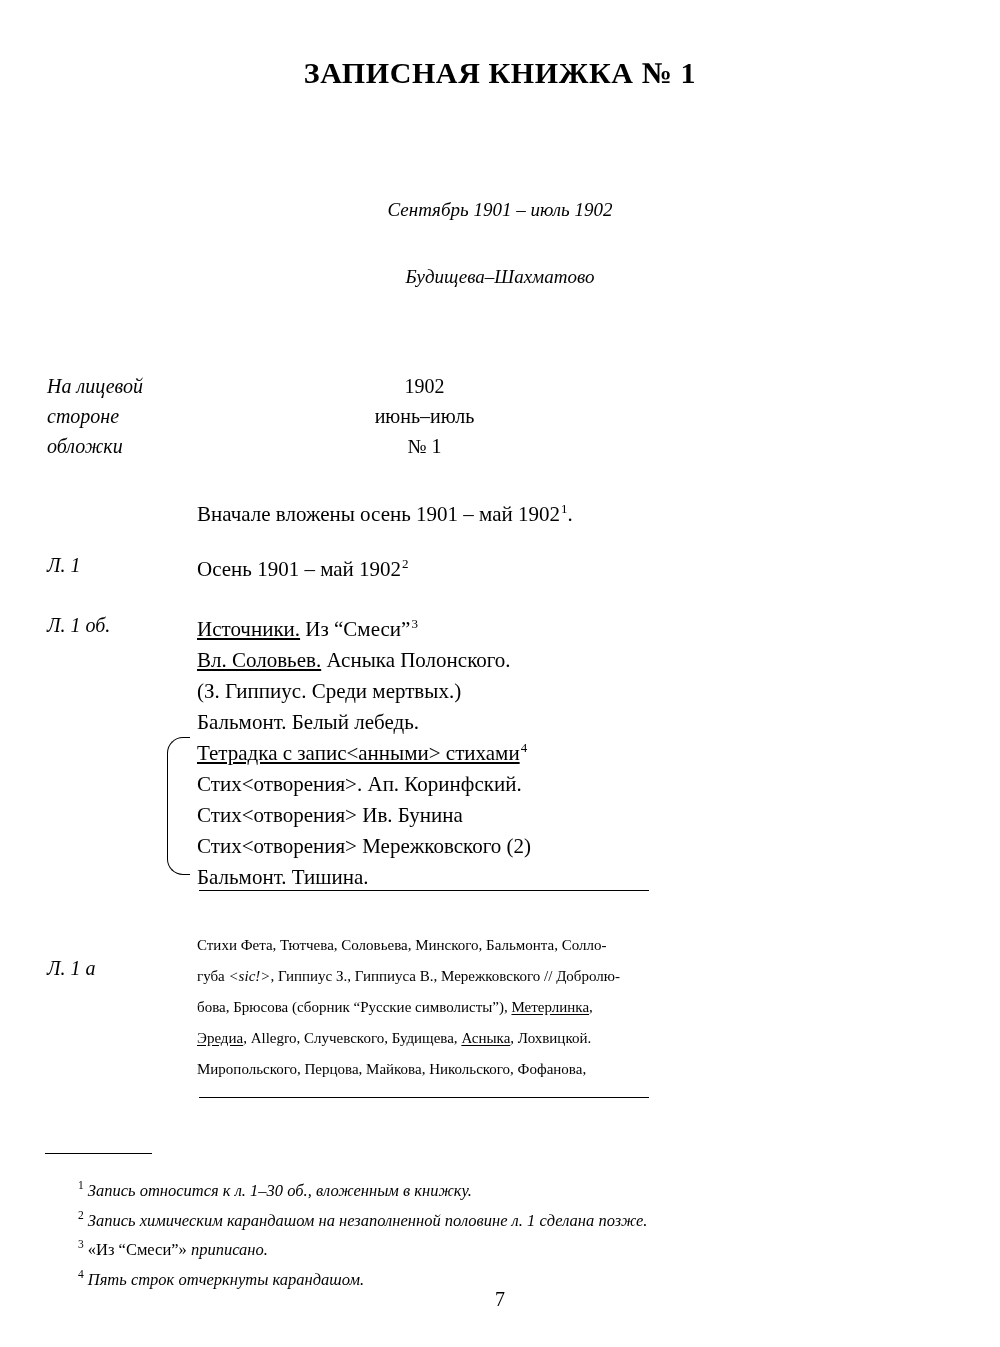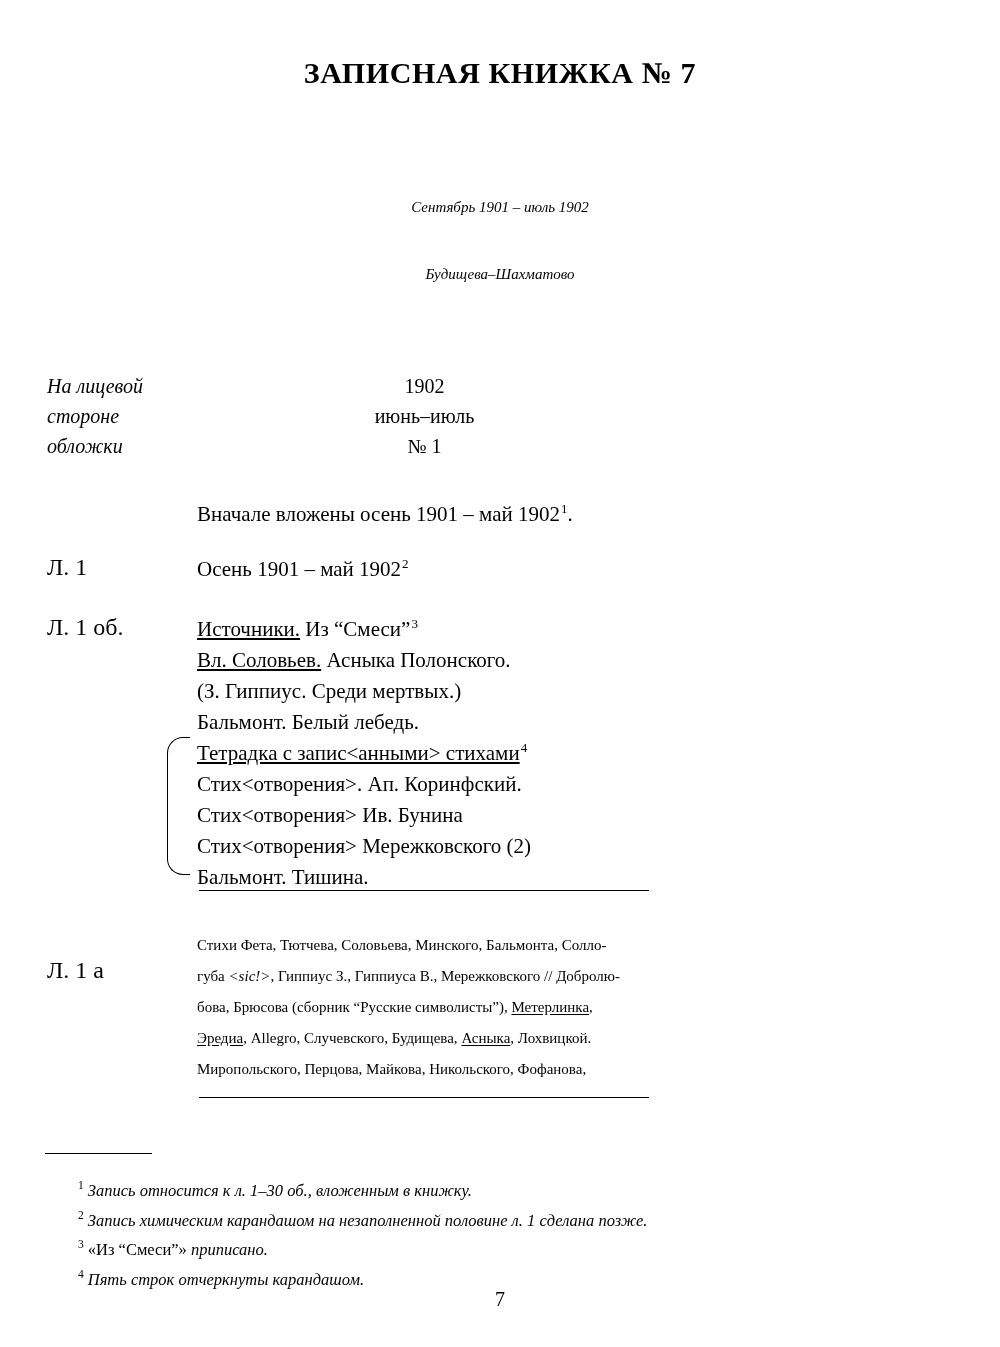--- a/index.html
+++ b/index.html
@@ -32,40 +32,41 @@
     letter-spacing: 0.6px;
   }
 
   
   .subtitle {
     position: absolute;
     left: 0;
     width: 1000px;
     text-align: center;
     font-style: italic;
-    font-size: 15px;
+    font-size: 19px;
   }
   .subtitle-dates { top: 199px; }
   .subtitle-place { top: 266px; }
 
   
   .margin-note {
     position: absolute;
     font-style: italic;
     font-size: 20px;
     line-height: 30px;
     left: 47px;
     white-space: pre-line;
   }
   .margin-note-cover { top: 371px; }
 
   .margin-label {
     position: absolute;
     left: 47px;
-    font-size: 24px;
+    font-style: italic;
+    font-size: 20px;
   }
   .label-l1    { top: 554px; }
   .label-l1ob  { top: 614px; }
   .label-l1a   { top: 957px; }
 
   .cover-block {
     position: absolute;
     top: 371px;
     left: 197px;
     width: 455px;
@@ -189,21 +190,21 @@
     vertical-align: super;
     line-height: 0;
     margin-left: 1px;
   }
 </style>
 </head>
 <body>
 
 <div id="page">
 
-  <div class="doc-title">ЗАПИСНАЯ КНИЖКА № 7</div>
+  <div class="doc-title">ЗАПИСНАЯ КНИЖКА № 1</div>
 
   <div class="subtitle subtitle-dates">Сентябрь 1901 – июль 1902</div>
   <div class="subtitle subtitle-place">Будищева–Шахматово</div>
 
   <div class="margin-note margin-note-cover">На лицевой
 стороне
 обложки</div>
 
   <div class="cover-block">
     <div>1902</div>

